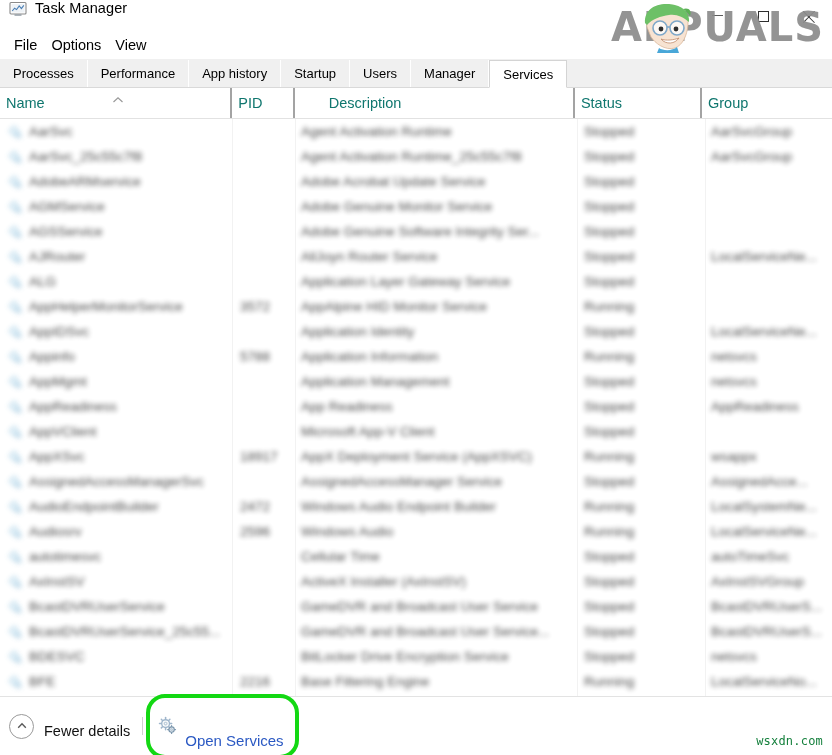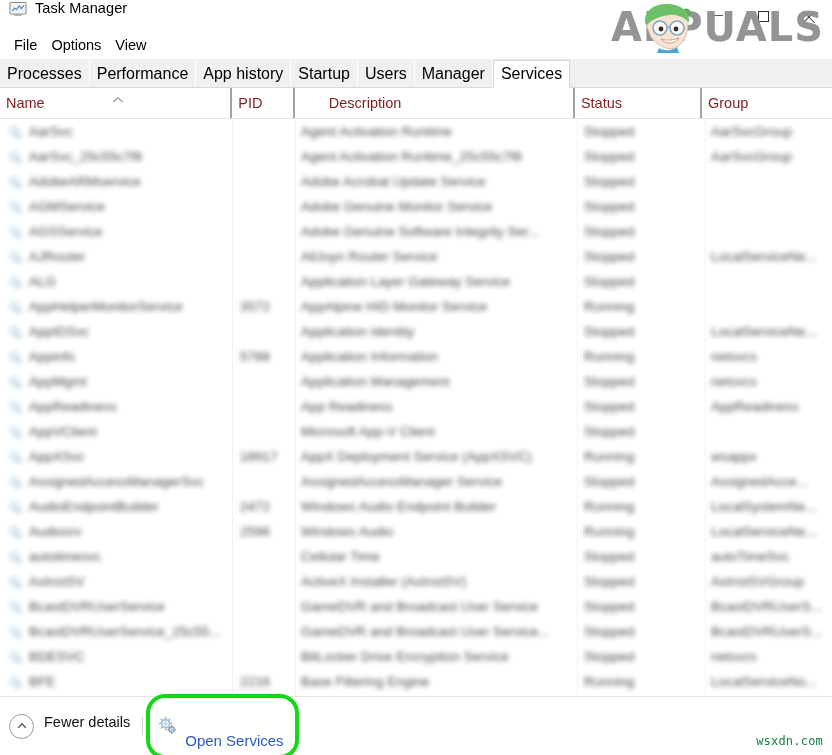--- a/index.html
+++ b/index.html
@@ -125,22 +125,22 @@
     display: flex;
     align-items: flex-end;
     background: #f0f0f0;
     border-bottom: 1px solid #d9d9d9;
     position: relative;
   }
   .tab {
     height: 27px;
     display: flex;
     align-items: center;
-    padding: 0 7px;
-    font-size: 16px;
+    padding: 0 13px;
+    font-size: 13px;
     color: #000;
     background: #f0f0f0;
     border-right: 1px solid #ffffff;
     box-sizing: border-box;
     cursor: default;
     white-space: nowrap;
   }
   .tab.active {
     background: #ffffff;
     border: 1px solid #d4d4d4;
@@ -160,21 +160,21 @@
     background: #ffffff;
     border-bottom: 1px solid #e2e2e2;
     position: relative;
   }
   .col {
     position: relative;
     height: 30px;
     display: flex;
     align-items: center;
     font-size: 14.5px;
-    color: #7f1d1d;
+    color: #0f766e;
     box-sizing: border-box;
     padding-left: 6px;
     cursor: default;
     white-space: nowrap;
     overflow: hidden;
   }
   .col + .col { border-left: 2px solid #a3a3a3; }
   .col-name   { width: 232px; }
   .col-pid    { width: 63px;  }
   .col-desc   { width: 282px; padding-left: 34px; }
@@ -244,21 +244,21 @@
     flex: 0 0 58px;
     height: 58px;
     background: #ffffff;
     border-top: 1px solid #e3e3e3;
     display: flex;
     align-items: center;
     position: relative;
   }
   .fewer {
     display: flex;
-    align-items: flex-start;
+    align-items: flex-end;
     margin-left: 9px;
     cursor: default;
   }
   .chev-circle {
     width: 23px;
     height: 23px;
     border-radius: 50%;
     border: 1px solid #9a9a9a;
     display: flex;
     align-items: center;

